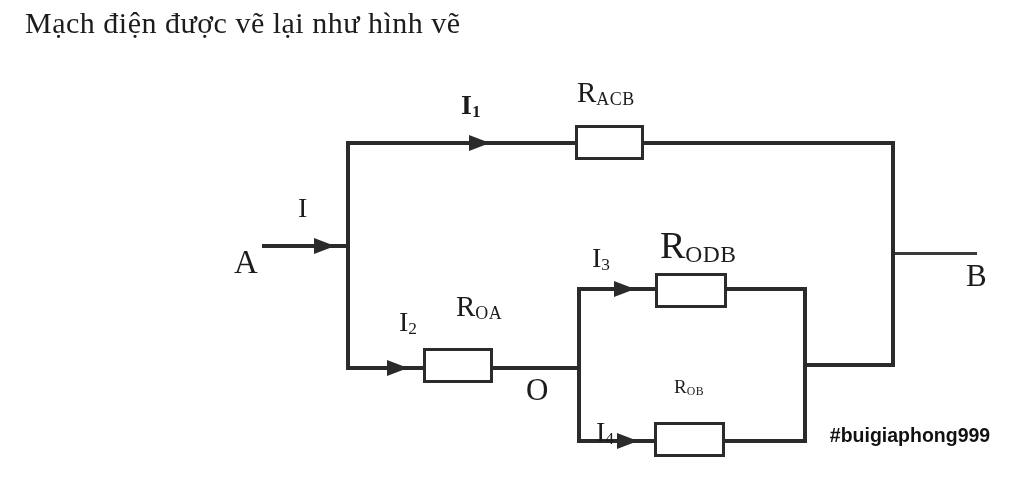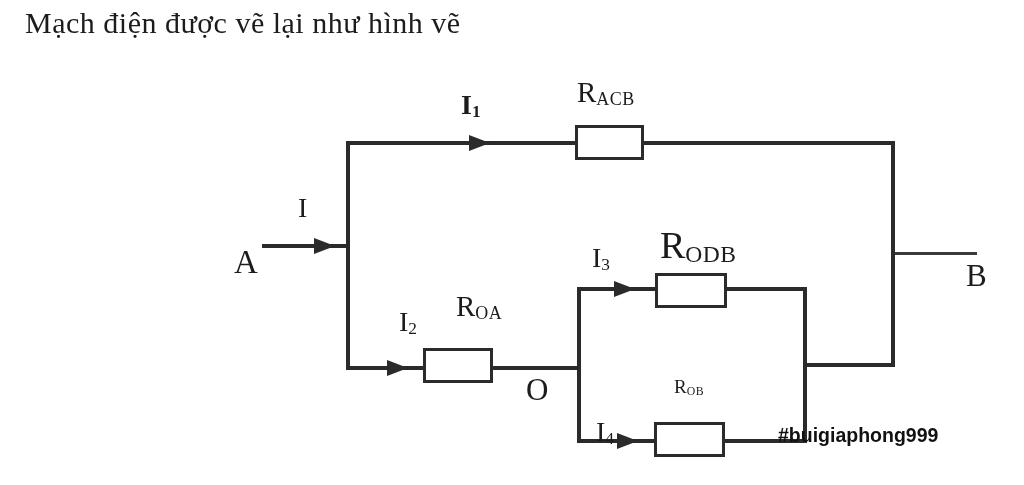--- a/index.html
+++ b/index.html
@@ -43,22 +43,22 @@
     white-space:nowrap;
     line-height:1;
   }
   .lbl .sub{
     font-size:0.62em;
     vertical-align:-0.18em;
     letter-spacing:0.5px;
   }
   .terminal{font-size:31px;}
   .watermark{
-    position:absolute;left:778px;top:424px;width:184px;
-    z-index:5;
+    position:absolute;left:818px;top:424px;width:184px;
+    z-index:5;text-align:center;
     font-family:"Liberation Sans", sans-serif;
     font-weight:700;color:var(--watermark);
     line-height:1.15;
   }
   .watermark .wm1{font-size:19.5px;}
   .watermark .wm2{font-size:20px;}
 </style>
 </head>
 <body>
 

